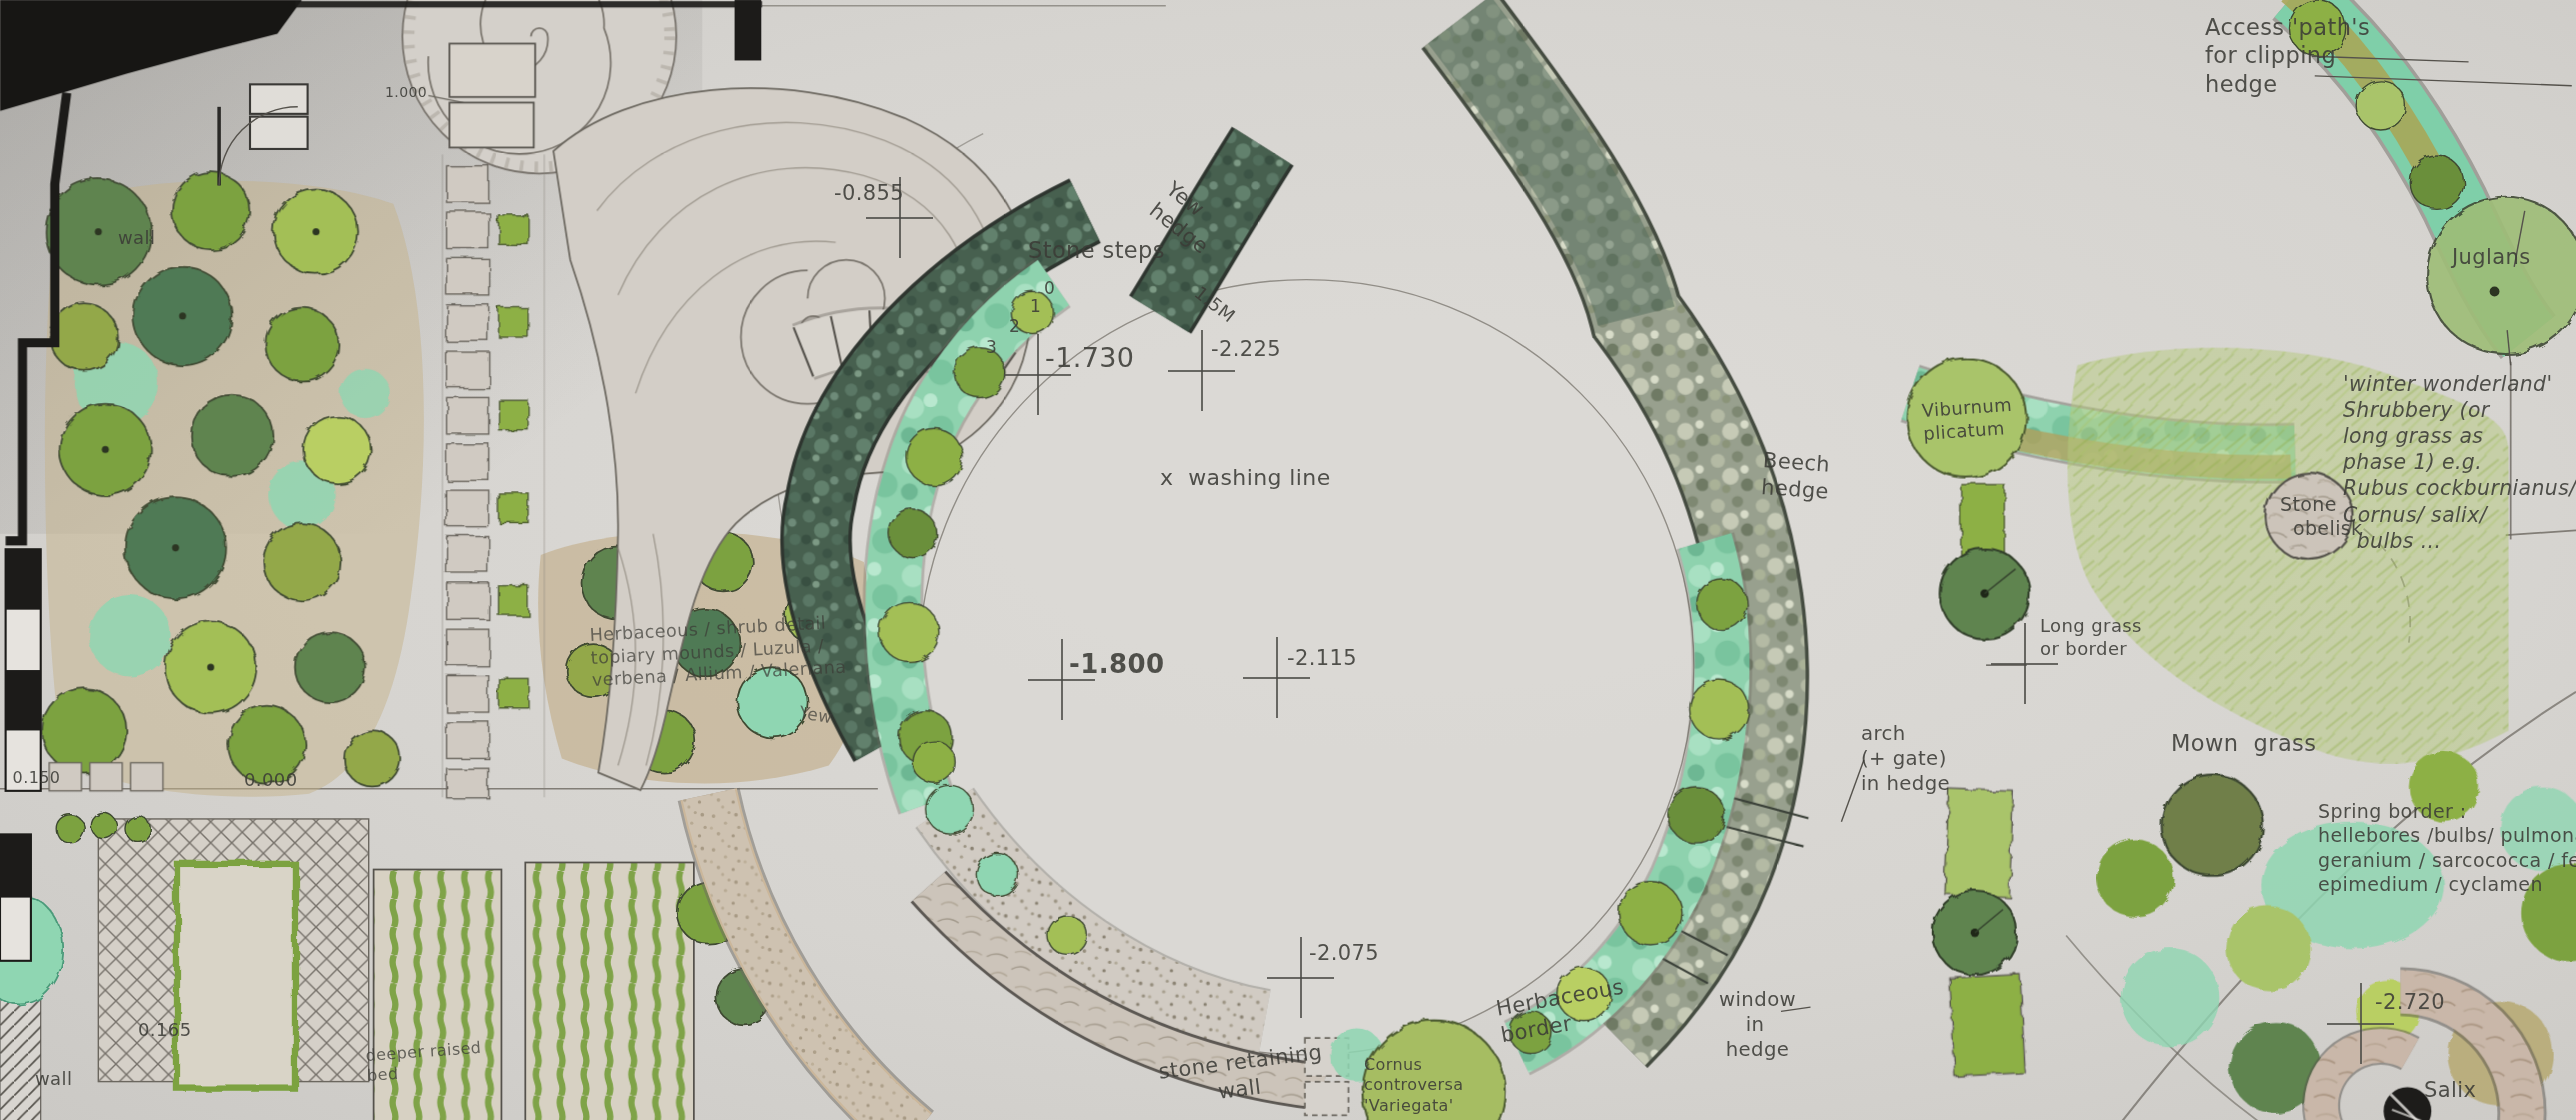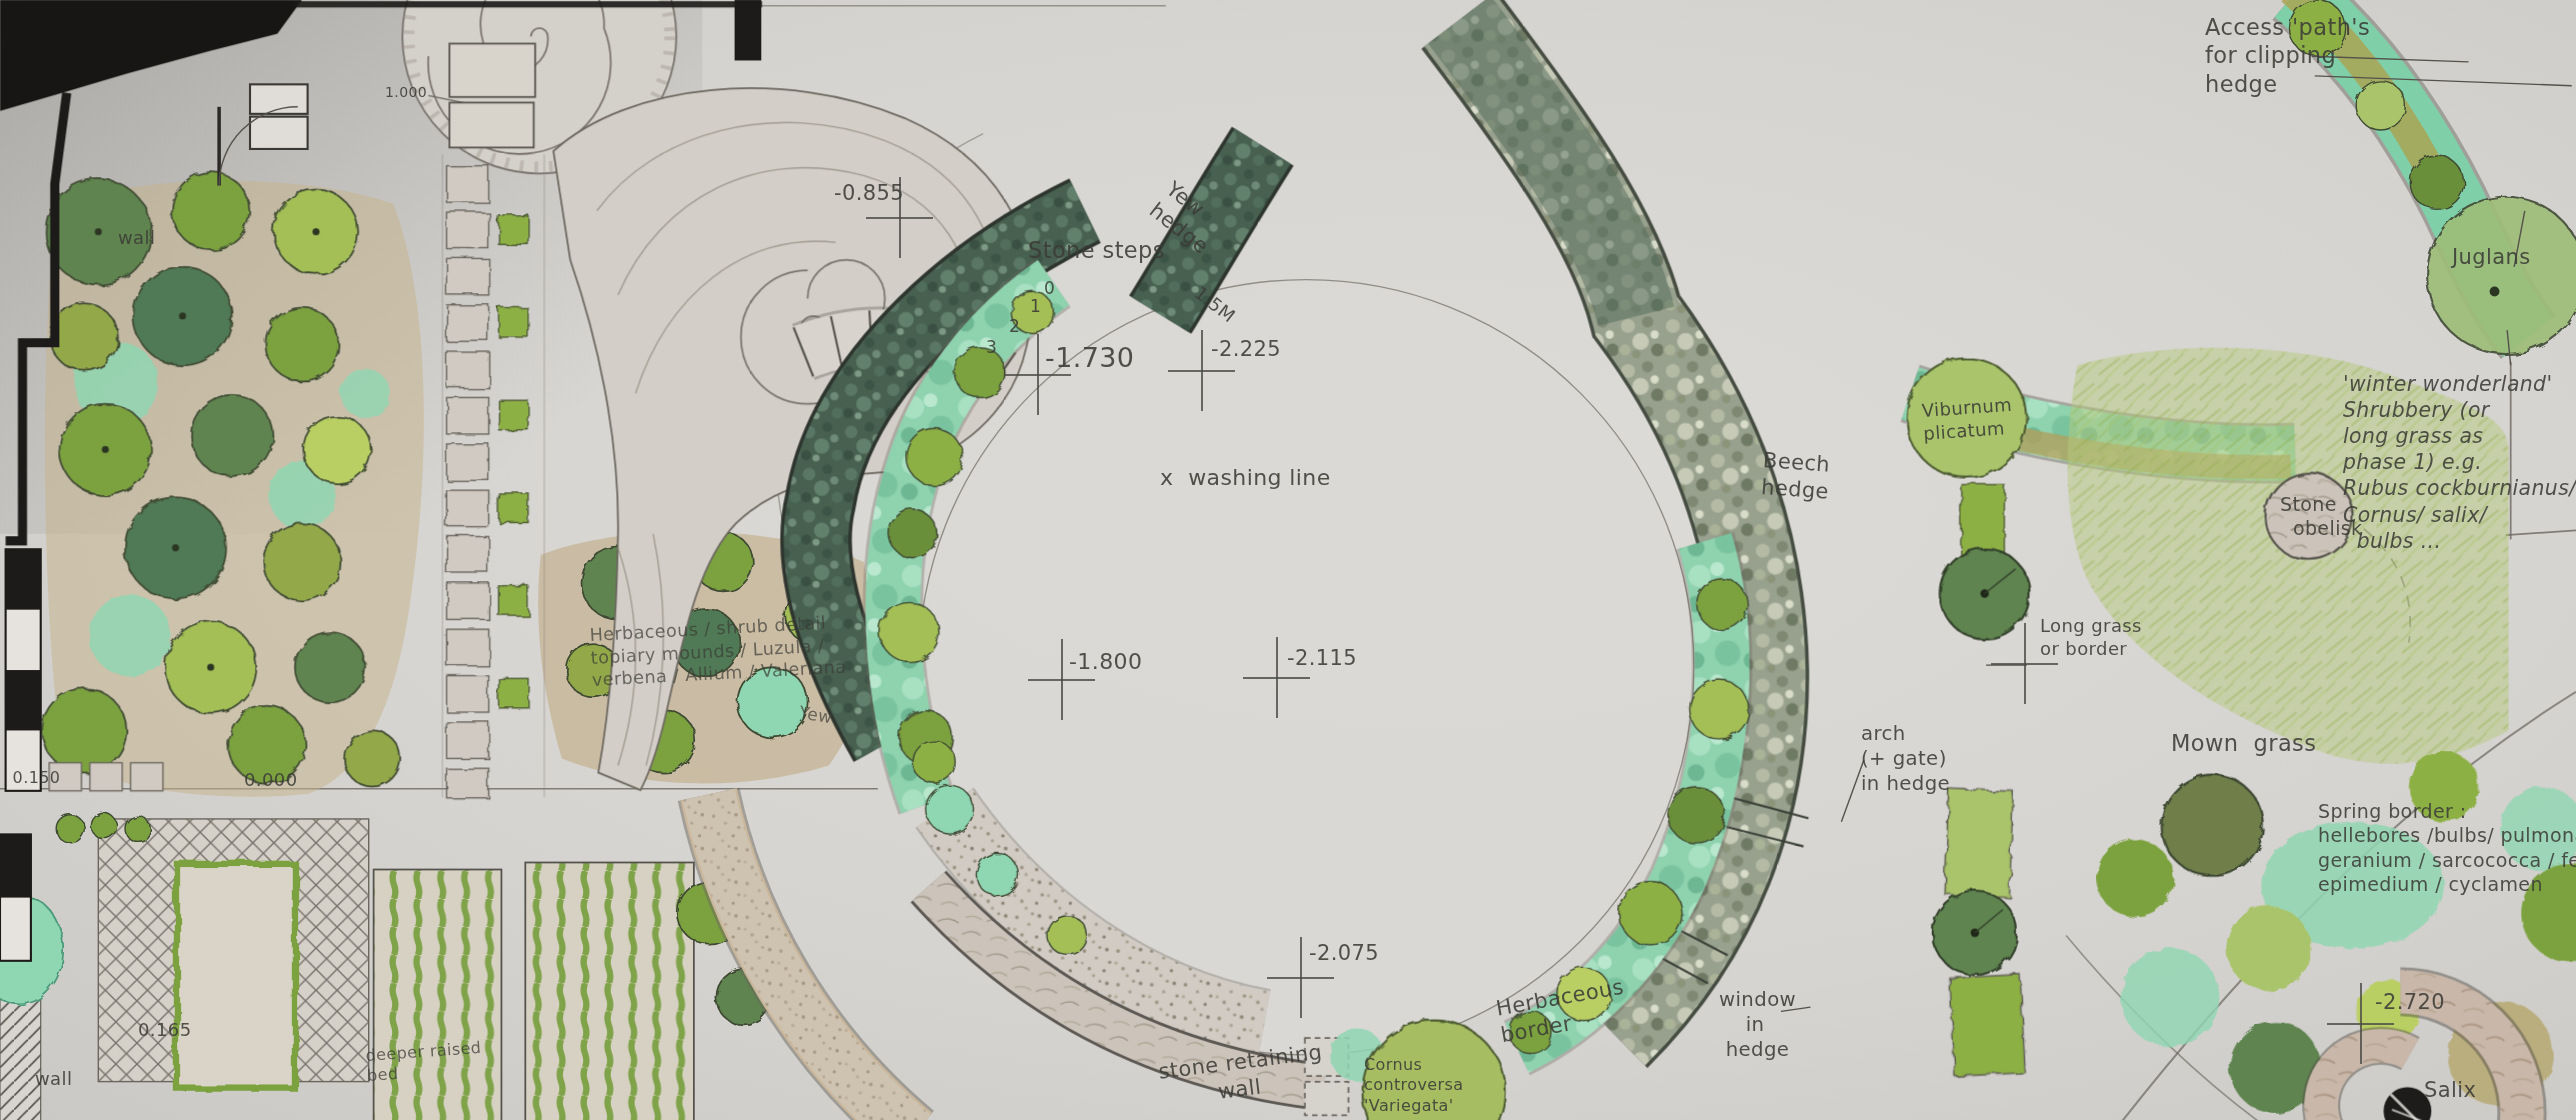--- a/index.html
+++ b/index.html
@@ -505,21 +505,21 @@
       <div class="ann" style="left: 1045px; top: 341px; font-size: 27px;">-1.730</div>
       <div class="spot" style="left: 1202px; top: 371px;">
         <div class="cross-v"></div>
         <div class="cross-h"></div>
       </div>
       <div class="ann" style="left: 1211px; top: 336px; font-size: 21px;">-2.225</div>
       <div class="spot" style="left: 1062px; top: 680px;">
         <div class="cross-v"></div>
         <div class="cross-h"></div>
       </div>
-      <div class="ann" style="left: 1069px; top: 648px; font-size: 22px;">-1.800</div>
+      <div class="ann" style="left: 1069px; top: 648px; font-size: 26px; font-weight: bold;">-1.800</div>
       <div class="spot" style="left: 1277px; top: 678px;">
         <div class="cross-v"></div>
         <div class="cross-h"></div>
       </div>
       <div class="ann" style="left: 1287px; top: 645px; font-size: 21px;">-2.115</div>
       <div class="spot" style="left: 1301px; top: 978px;">
         <div class="cross-v"></div>
         <div class="cross-h"></div>
       </div>
       <div class="ann" style="left: 1309px; top: 940px; font-size: 21px;">-2.075</div>

